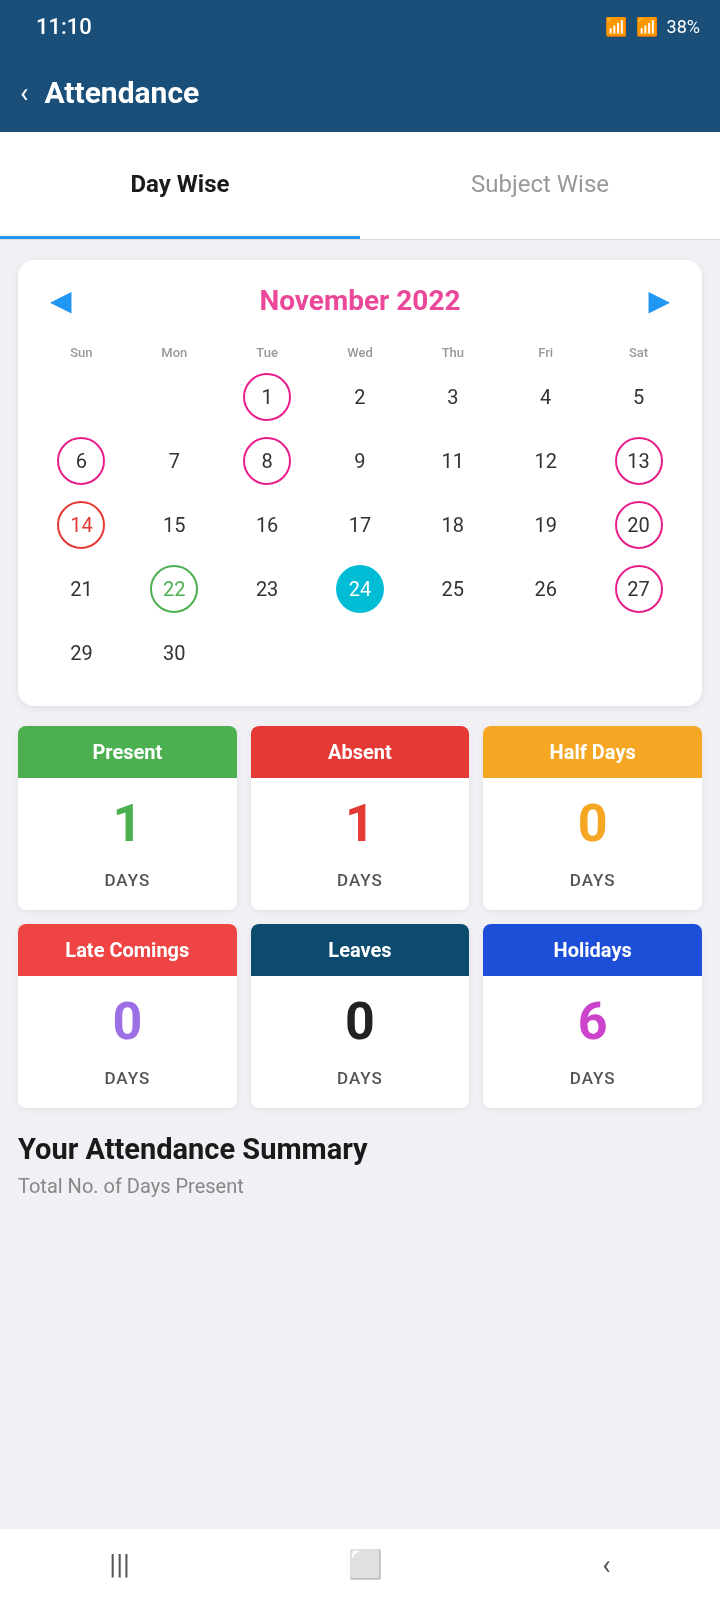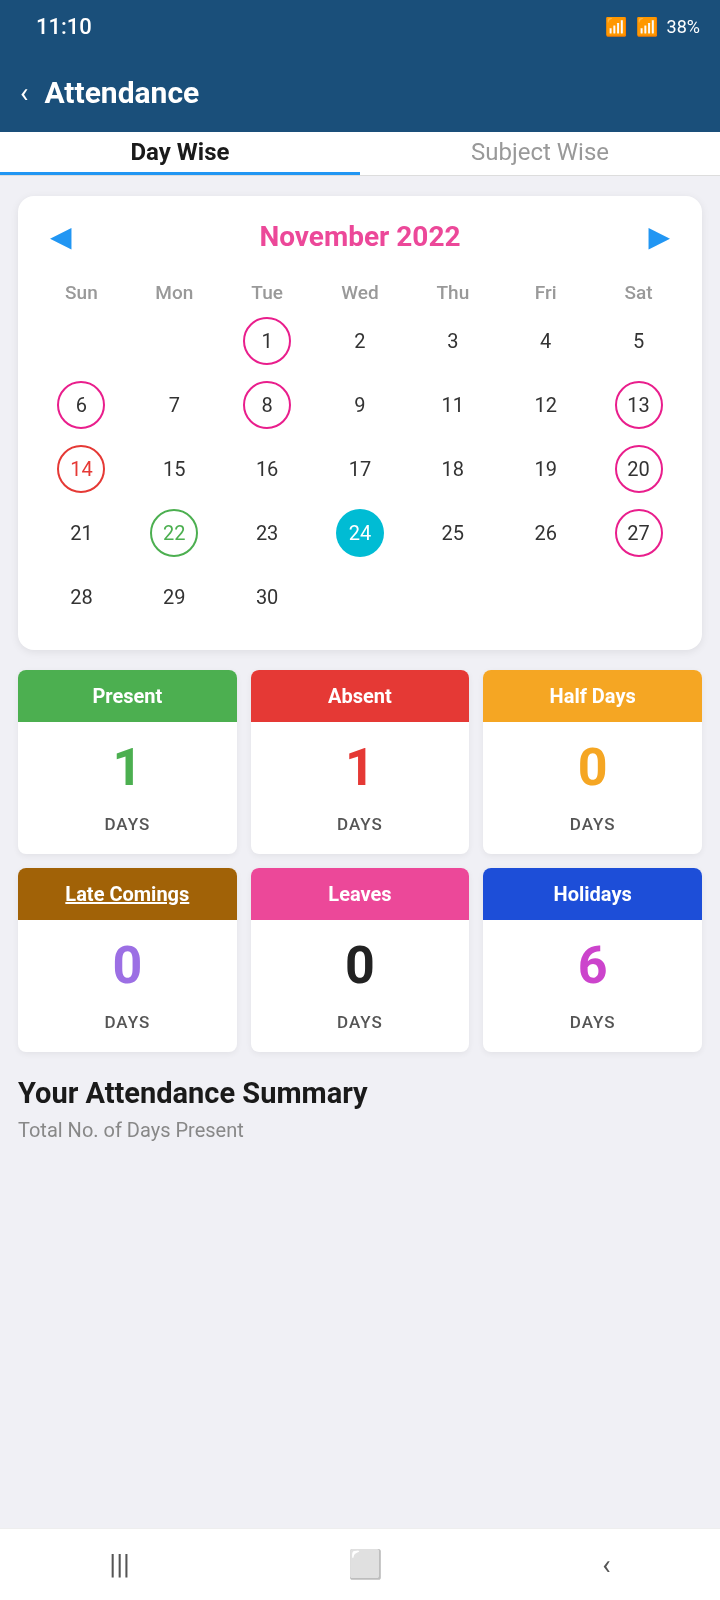--- a/index.html
+++ b/index.html
@@ -39,21 +39,21 @@
 
     
     .tabs {
       background: white;
       display: flex;
       border-bottom: 1px solid #ddd;
     }
     .tab {
       flex: 1;
       text-align: center;
-      padding: 6px 0;
+      padding: 38px 0;
       font-size: 24px;
       cursor: pointer;
       color: #999;
     }
     .tab.active {
       color: #1a1a1a;
       font-weight: bold;
       border-bottom: 3px solid #2196f3;
     }
 
@@ -84,21 +84,21 @@
     }
 
     
     .calendar-grid {
       display: grid;
       grid-template-columns: repeat(7, 1fr);
       gap: 6px;
     }
     .cal-header {
       text-align: center;
-      font-size: 19px;
+      font-size: 13px;
       color: #999;
       padding: 8px 0;
       font-weight: 500;
     }
     .cal-day {
       text-align: center;
       font-size: 20px;
       height: 58px;
       display: flex;
       align-items: center;
@@ -152,22 +152,22 @@
       font-size: 17px;
       color: #555;
       margin-top: 20px;
       font-weight: 500;
       letter-spacing: 1px;
     }
 
     .bg-green { background: #4caf50; }
     .bg-red { background: #e53935; }
     .bg-orange { background: #f5a623; }
-    .bg-purple { background: #a16207; text-decoration: underline; }
-    .bg-dark { background: #ec4899; }
+    .bg-purple { background: #ef4444; }
+    .bg-dark { background: #0c4a6e; }
     .bg-magenta { background: #1d4ed8; }
 
     .num-green { color: #4caf50; }
     .num-red { color: #e53935; }
     .num-orange { color: #f5a623; }
     .num-purple { color: #9c6fe4; }
     .num-black { color: #222; }
     .num-magenta { color: #cc44cc; }
 
     
@@ -327,23 +327,20 @@
       <div class="cal-day">
         <span>25</span>
       </div>
       <div class="cal-day">
         <span>26</span>
       </div>
       <div class="cal-day day-pink">
         <span>27</span>
       </div>
       <div class="cal-day">
-        <span>28</span>
-      </div>
-      <div class="cal-day">
         <span>29</span>
       </div>
       <div class="cal-day">
         <span>30</span>
       </div>
       <div class="cal-day"></div>
       <div class="cal-day"></div>
       <div class="cal-day"></div>
     </div>
 </div>

